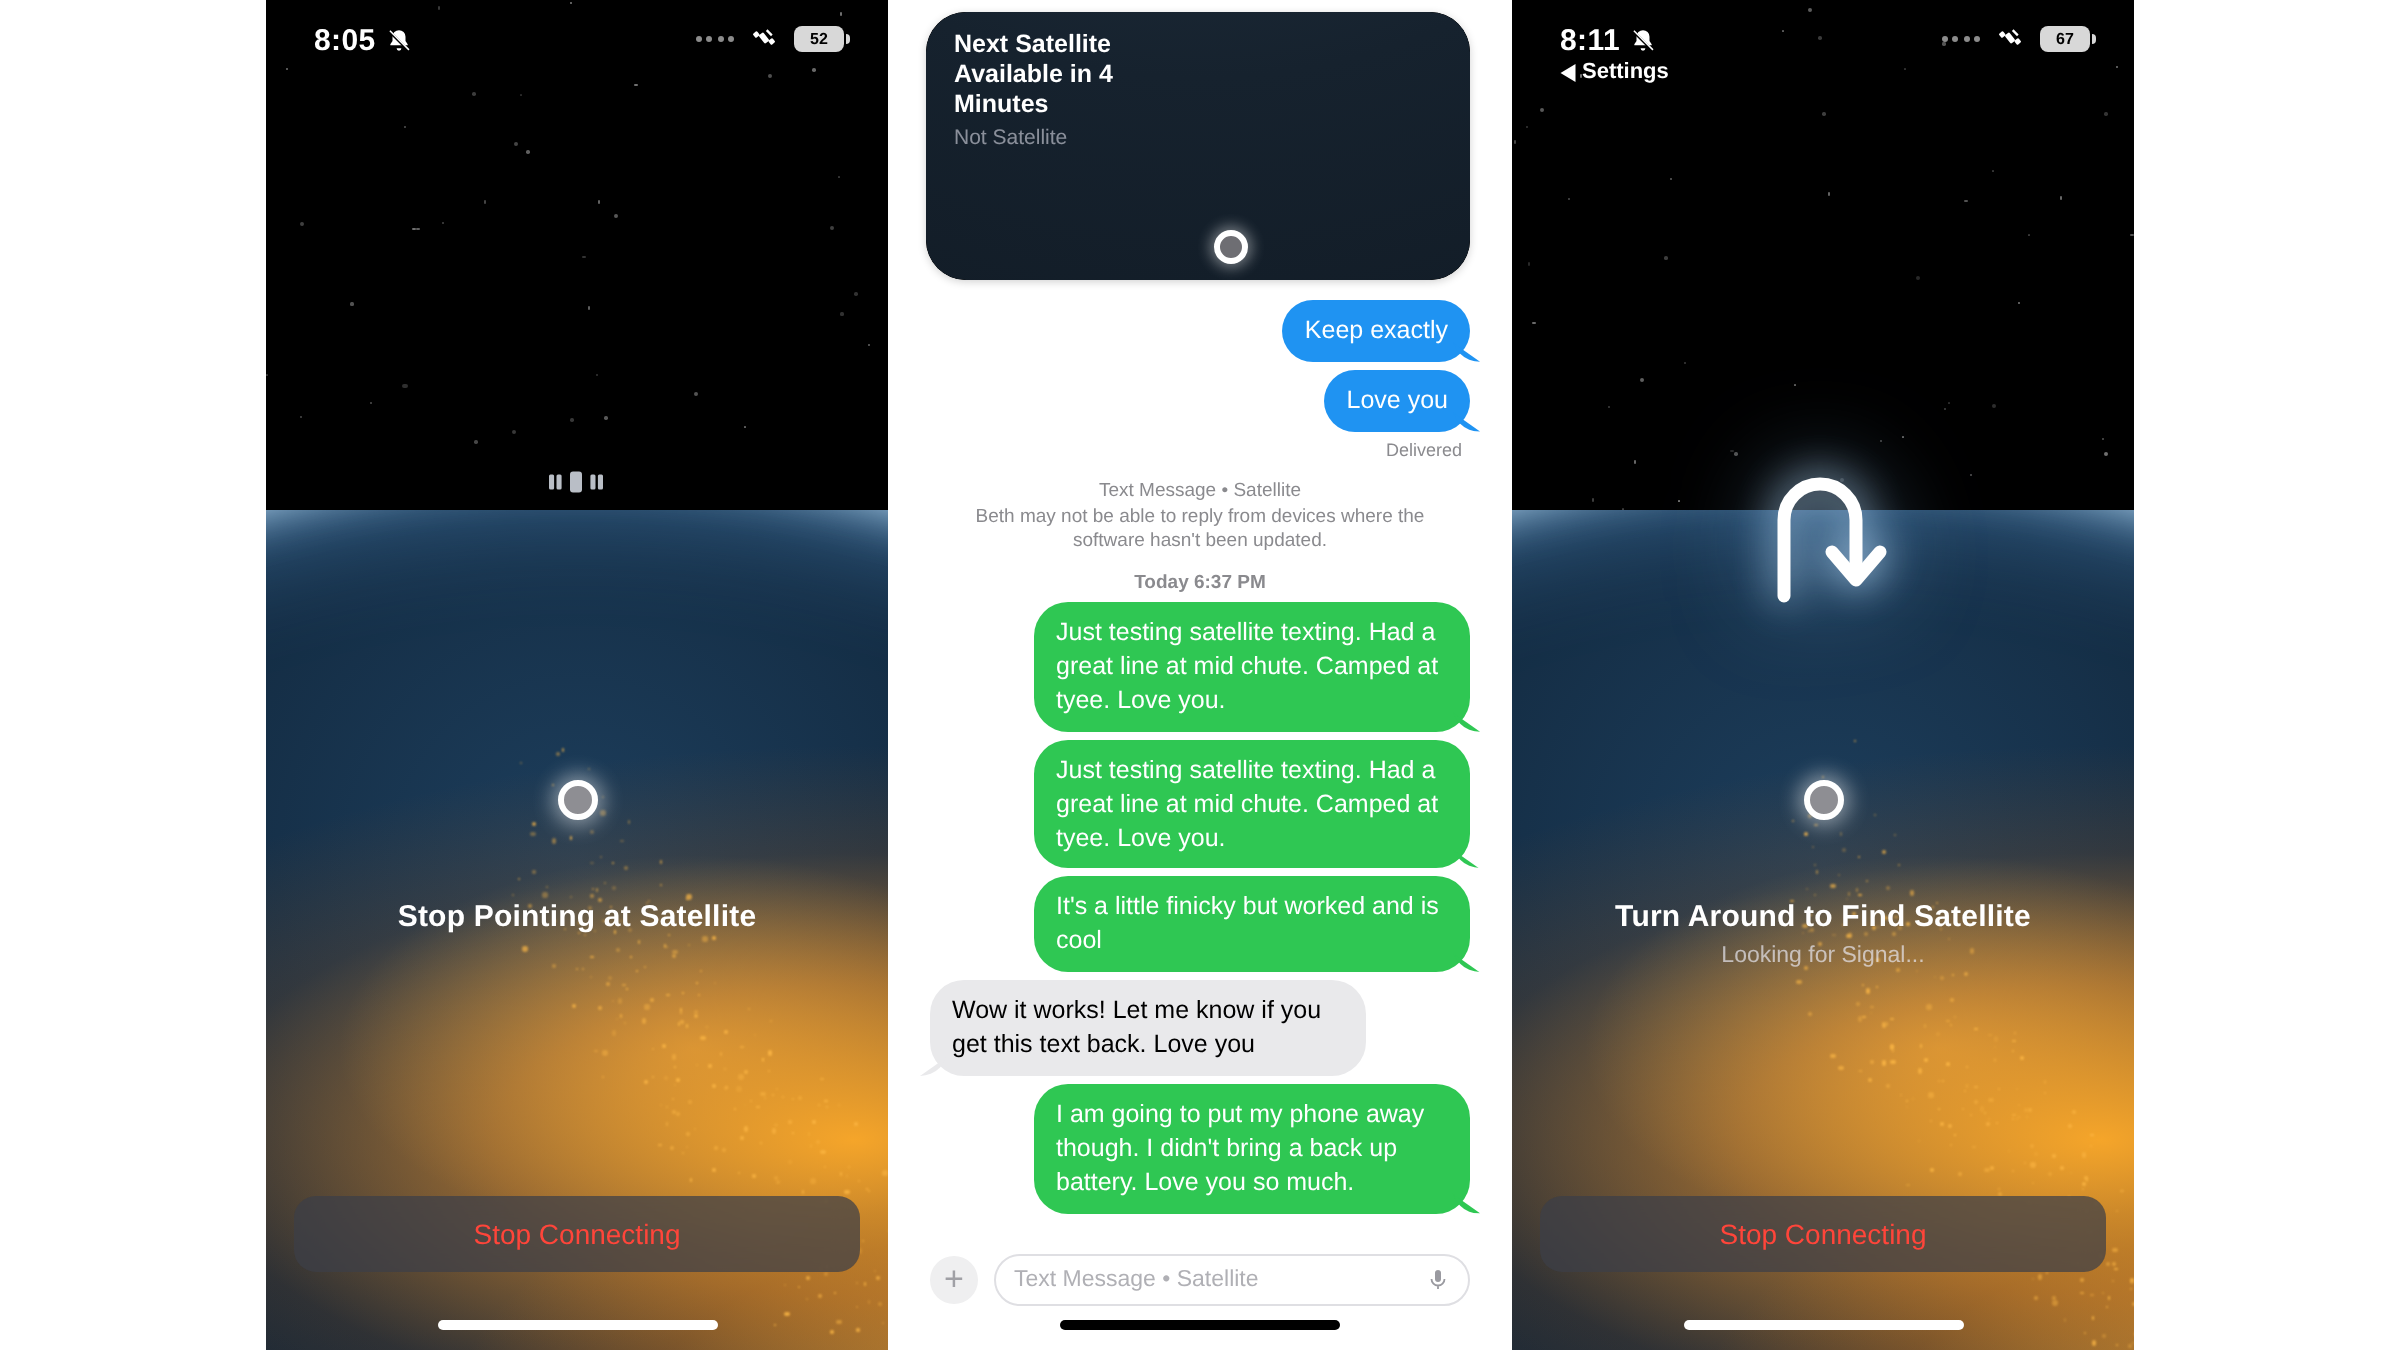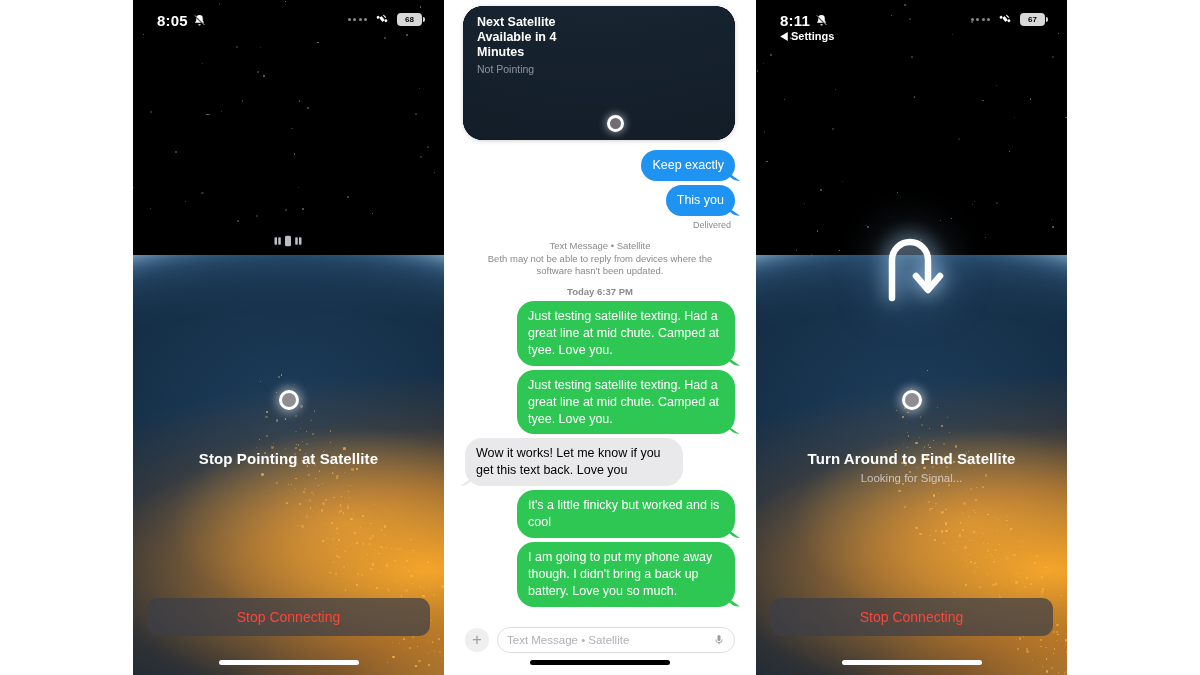--- a/index.html
+++ b/index.html
@@ -502,21 +502,21 @@
             <i></i>
           </span>
         <svg width="16" height="14" viewBox="0 0 24 24">
           <g fill="#fff">
             <rect x="9.5" y="7.5" width="5" height="9" rx="1.2" transform="rotate(-38 12 12)"></rect>
             <rect x="3" y="7" width="4.5" height="4.5" rx="1" transform="rotate(-38 5 9)"></rect>
             <rect x="16.5" y="12.5" width="4.5" height="4.5" rx="1" transform="rotate(-38 19 15)"></rect>
             <path d="M15 4.6l4.4 4.4-1.4 1.4L13.6 6z"></path>
           </g>
         </svg>
-        <span class="batt">68</span>
+        <span class="batt">52</span>
       </div>
     </div>
 
     <svg class="sat-icon-float" style="left:137px; top:232px;" width="36" height="18" viewBox="0 0 48 24">
       <g fill="#b9bec6">
         <rect x="20" y="5" width="8" height="14" rx="2"></rect>
         <rect x="11" y="7" width="3.4" height="10" rx="1"></rect>
           <rect x="6" y="7" width="3.4" height="10" rx="1"></rect>
         <rect x="33.6" y="7" width="3.4" height="10" rx="1"></rect>
           <rect x="38.6" y="7" width="3.4" height="10" rx="1"></rect>
@@ -538,53 +538,53 @@
 
       <div class="sat-banner">
         <div class="space">
           <div class="earth-wrap">
             <div class="earth"></div>
             <div class="limb"></div>
           </div>
         </div>
         <div class="banner-txt">
           <div class="banner-title">Next Satellite Available in 4 Minutes</div>
-          <div class="banner-sub">Not Pointing</div>
+          <div class="banner-sub">Not Satellite</div>
         </div>
         <div class="banner-dot"></div>
       </div>
 
       <div style="height:146px"></div>
 
       <div class="bubble-row out">
         <div class="bubble blue">Keep exactly</div>
       </div>
       <div class="bubble-row out">
-        <div class="bubble blue">This you</div>
+        <div class="bubble blue">Love you</div>
       </div>
       <div class="delivered">Delivered</div>
 
       <div class="sys-note">
         <div class="nl-1">Text Message • Satellite</div>
         <div>Beth may not be able to reply from devices where the software hasn't been updated.</div>
       </div>
 
       <div class="stamp">Today 6:37 PM</div>
 
       <div class="bubble-row out">
         <div class="bubble green">Just testing satellite texting. Had a great line at mid chute. Camped at tyee. Love you.</div>
       </div>
       <div class="bubble-row out">
         <div class="bubble green">Just testing satellite texting. Had a great line at mid chute. Camped at tyee. Love you.</div>
       </div>
+      <div class="bubble-row out">
+        <div class="bubble green">It's a little finicky but worked and is cool</div>
+      </div>
       <div class="bubble-row in">
         <div class="bubble gray">Wow it works! Let me know if you get this text back. Love you</div>
-      </div>
-      <div class="bubble-row out">
-        <div class="bubble green">It's a little finicky but worked and is cool</div>
       </div>
       <div class="bubble-row out">
         <div class="bubble green">I am going to put my phone away though. I didn't bring a back up battery. Love you so much.</div>
       </div>
     </div>
 
     <div class="composer">
       <div class="plus-btn">+</div>
       <div class="input-pill">
         <span class="ph">Text Message • Satellite</span>

